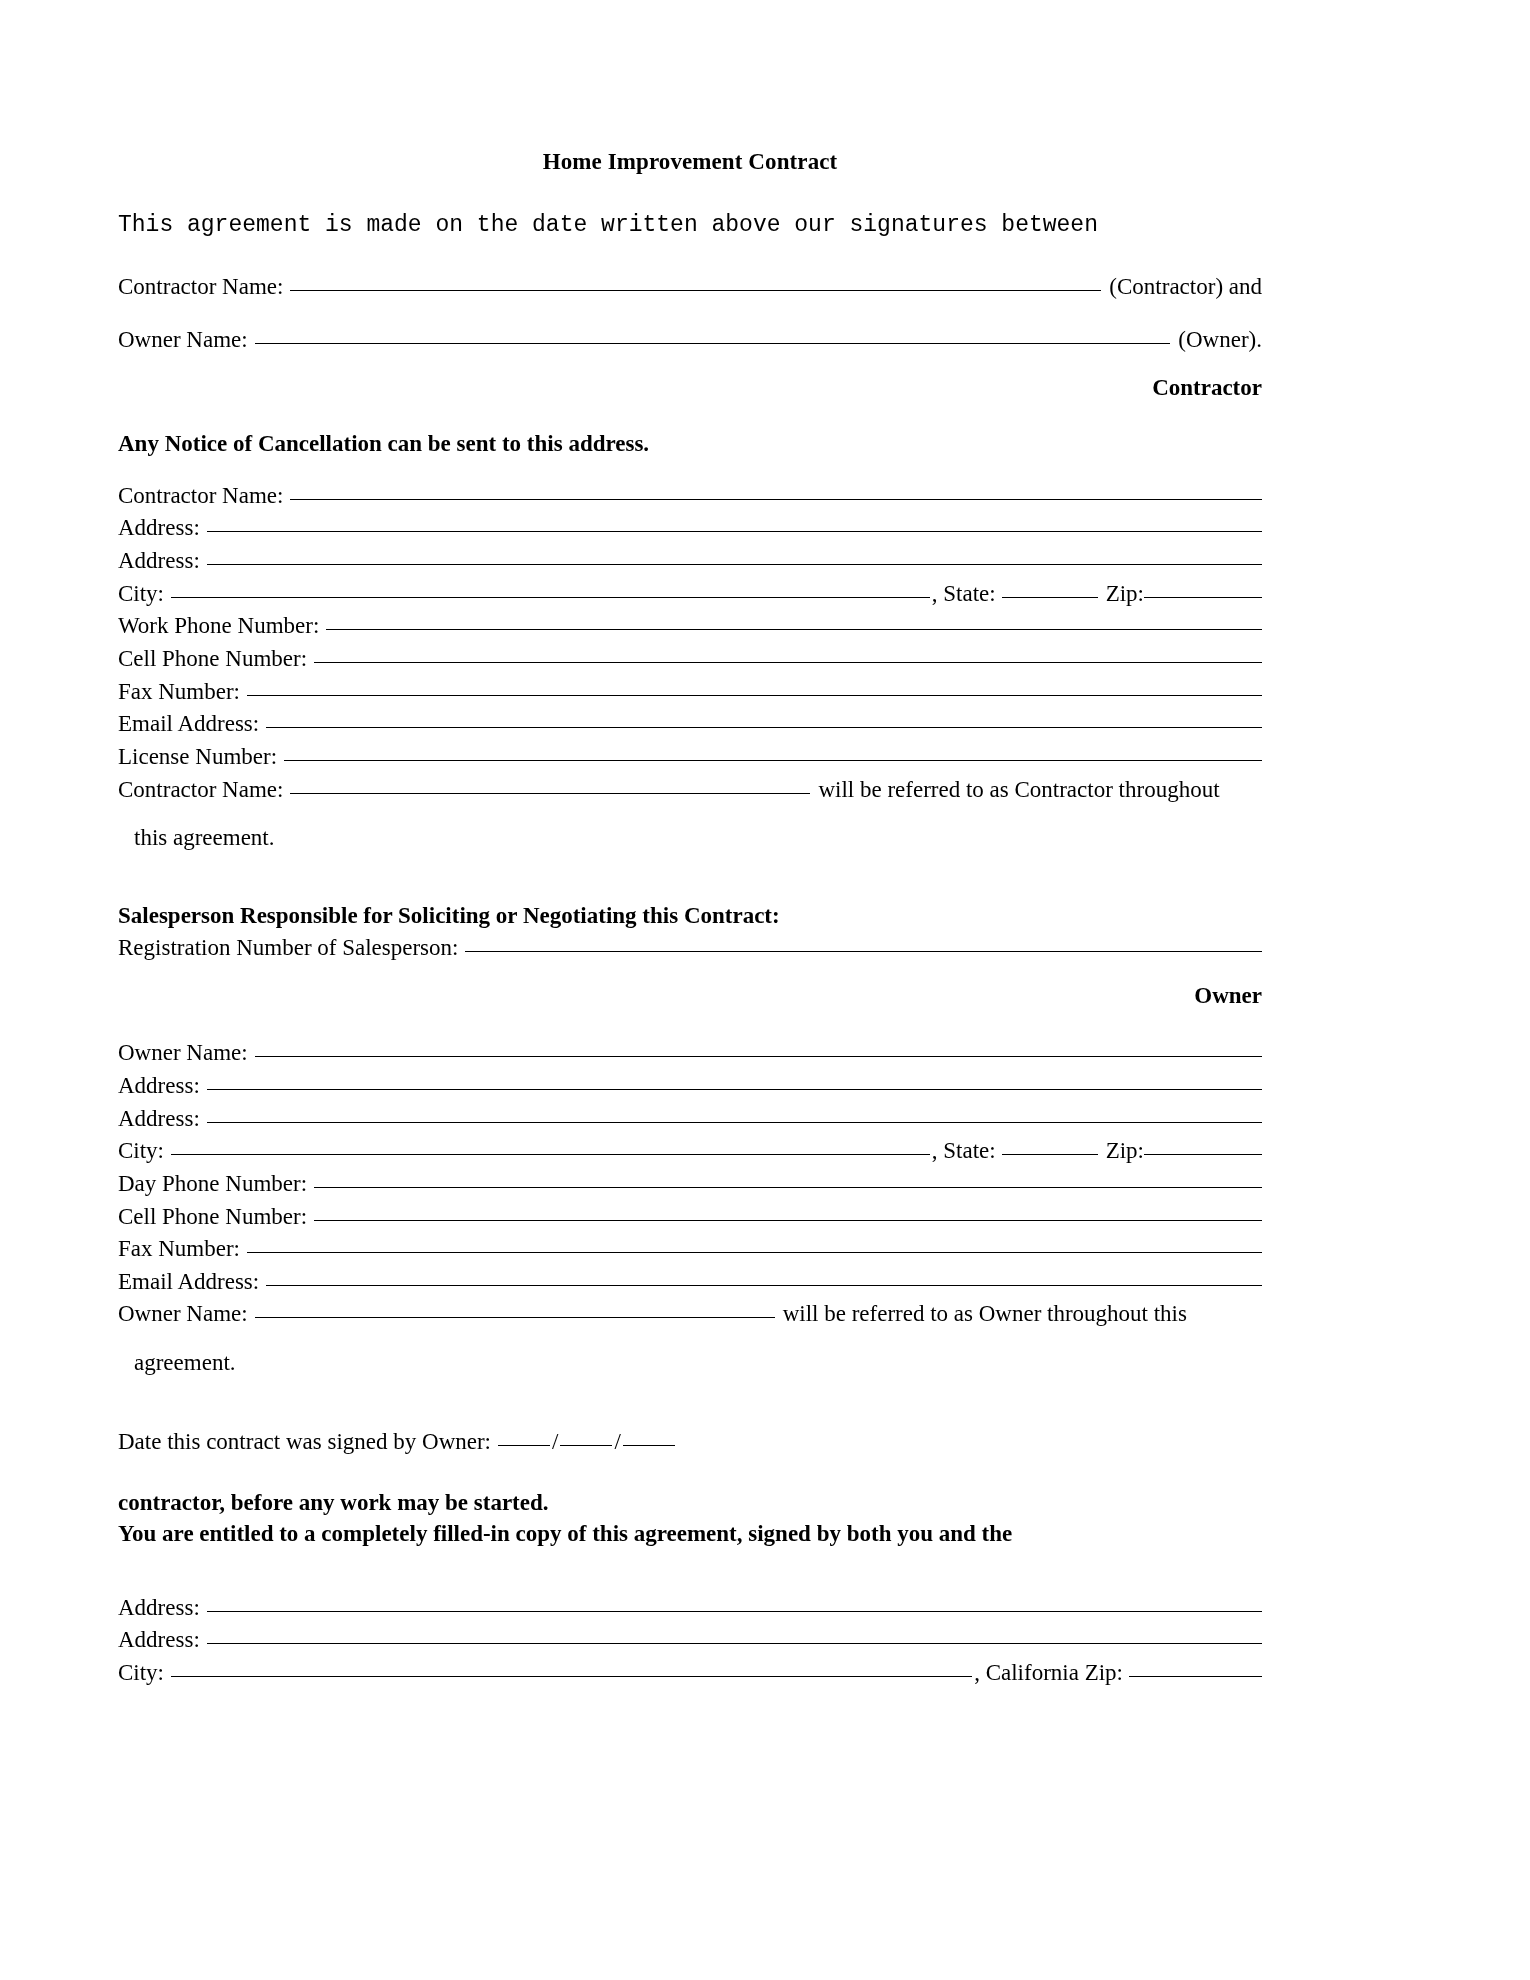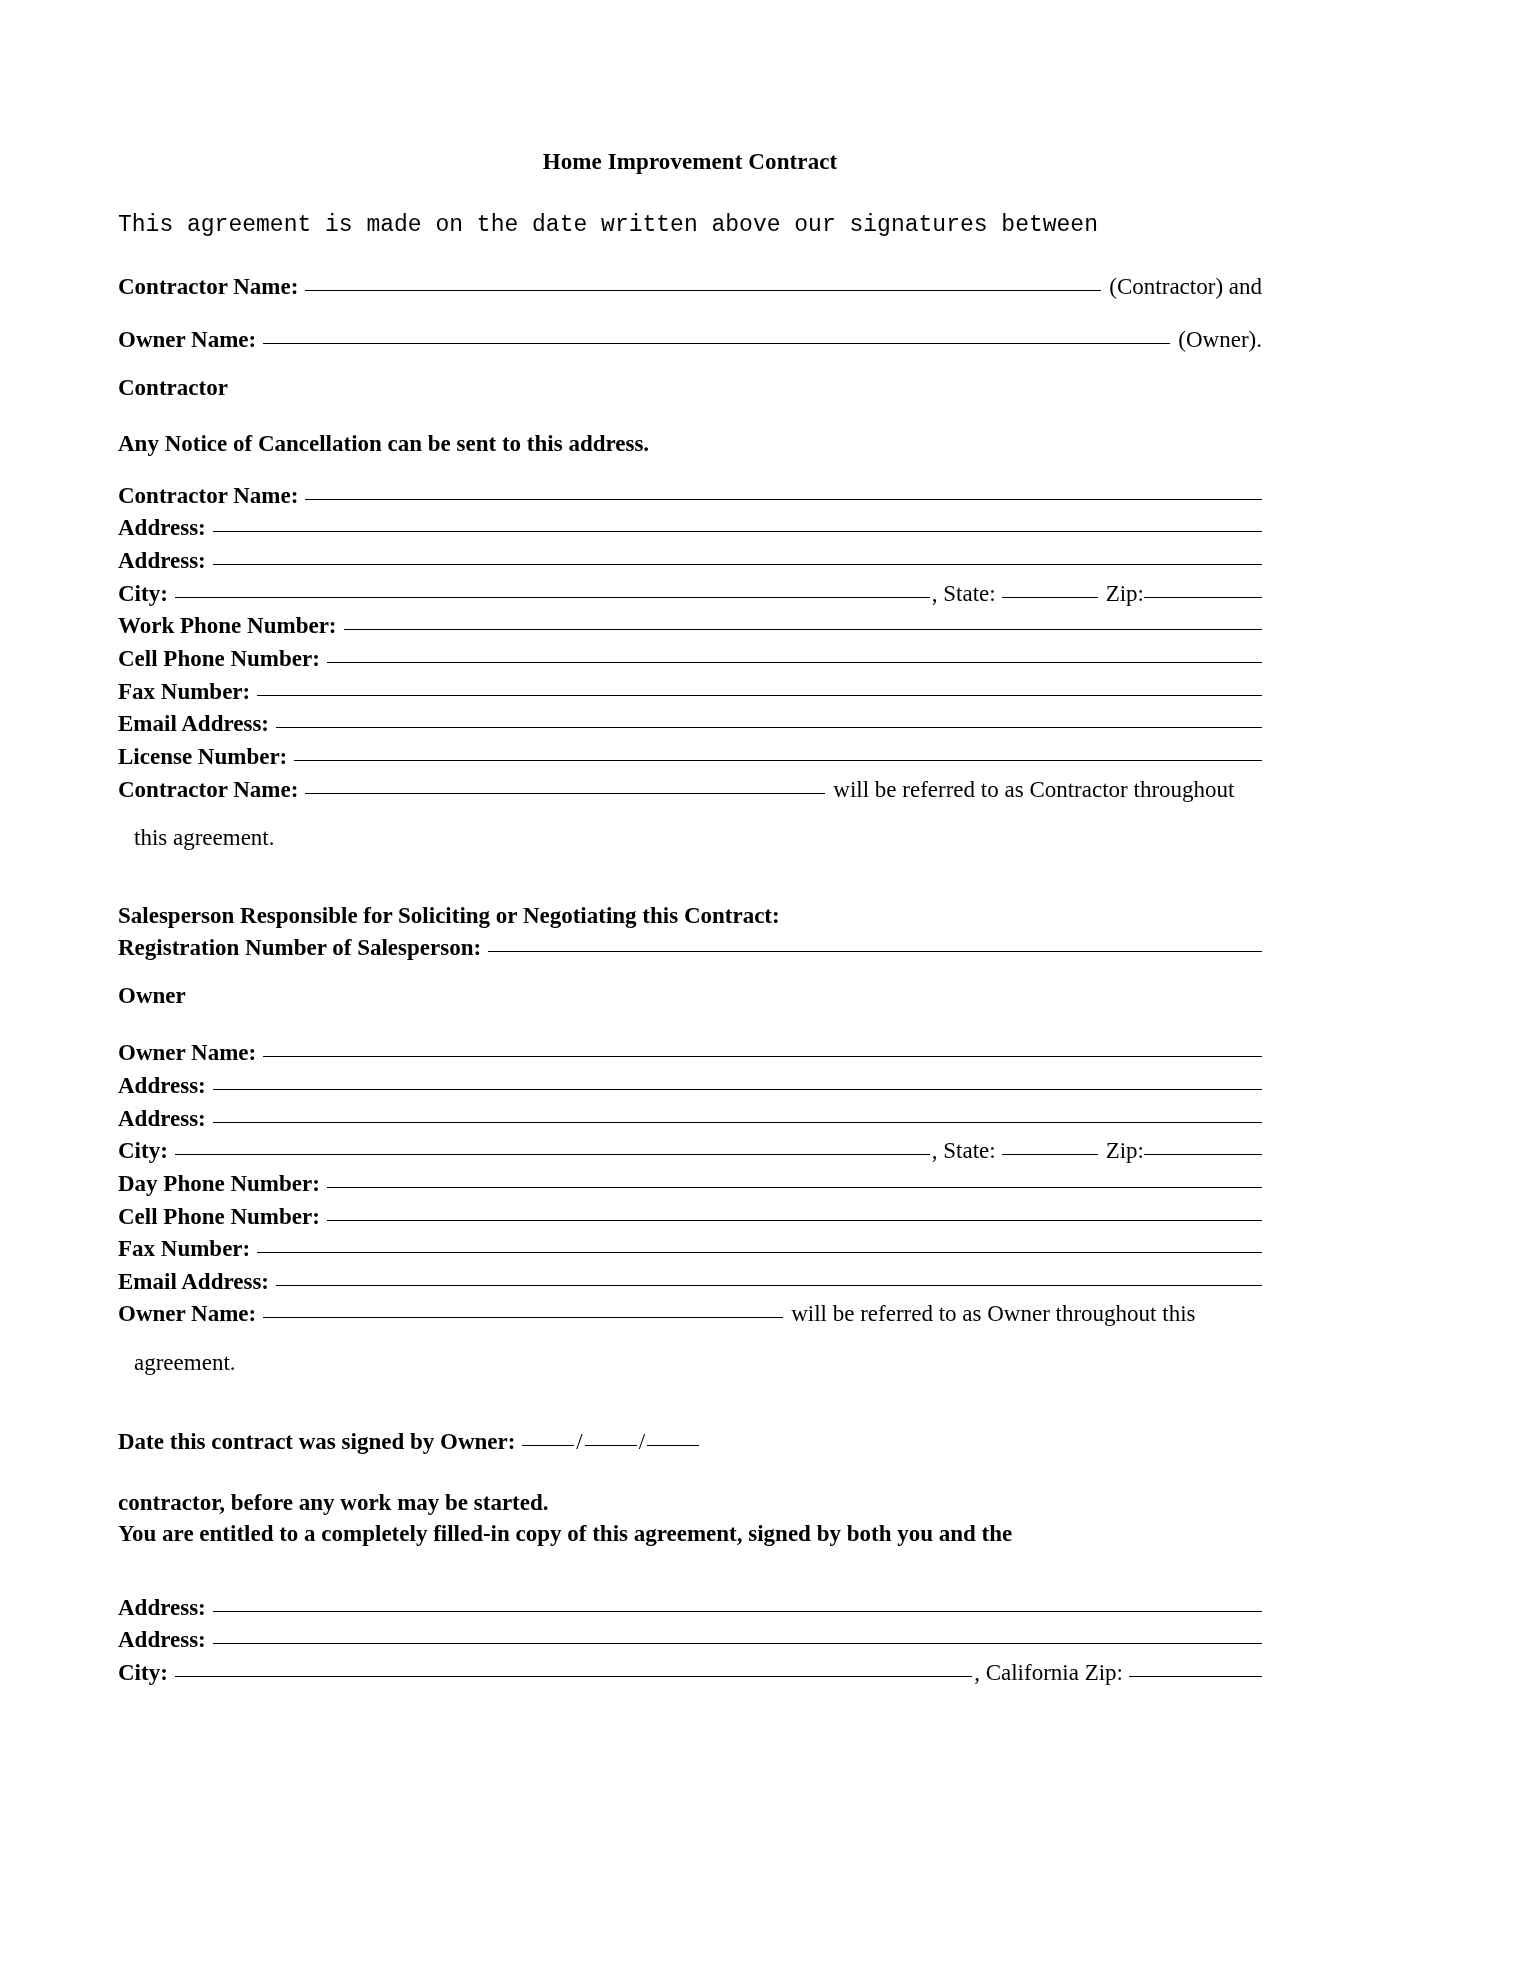--- a/index.html
+++ b/index.html
@@ -25,21 +25,21 @@
   }
   .doc-title {
     text-align: center;
     font-weight: bold;
     font-size: 23px;
     line-height: 1.0;
     margin: 0 0 0 0;
     letter-spacing: 0.1px;
   }
   .section-heading {
-    text-align: left;
+    text-align: right;
     font-weight: bold;
     font-size: 23px;
     line-height: 1.0;
     margin: 0;
   }
   .para {
     font-size: 23px;
     line-height: 1.30;
     margin: 0;
     font-family: Liberation Mono, monospace;
@@ -59,21 +59,20 @@
   .field-row {
     display: flex;
     align-items: baseline;
     font-size: 23px;
     line-height: 1.42;
     white-space: nowrap;
   }
   .field-label {
     flex: 0 0 auto;
     padding-right: 7px;
-    font-weight: bold;
   }
   .rule {
     flex: 1 1 auto;
     border-bottom: 1.6px solid #000;
     min-width: 20px;
     position: relative;
     top: -3px;
     height: 0;
   }
   .rule-fixed-state {

